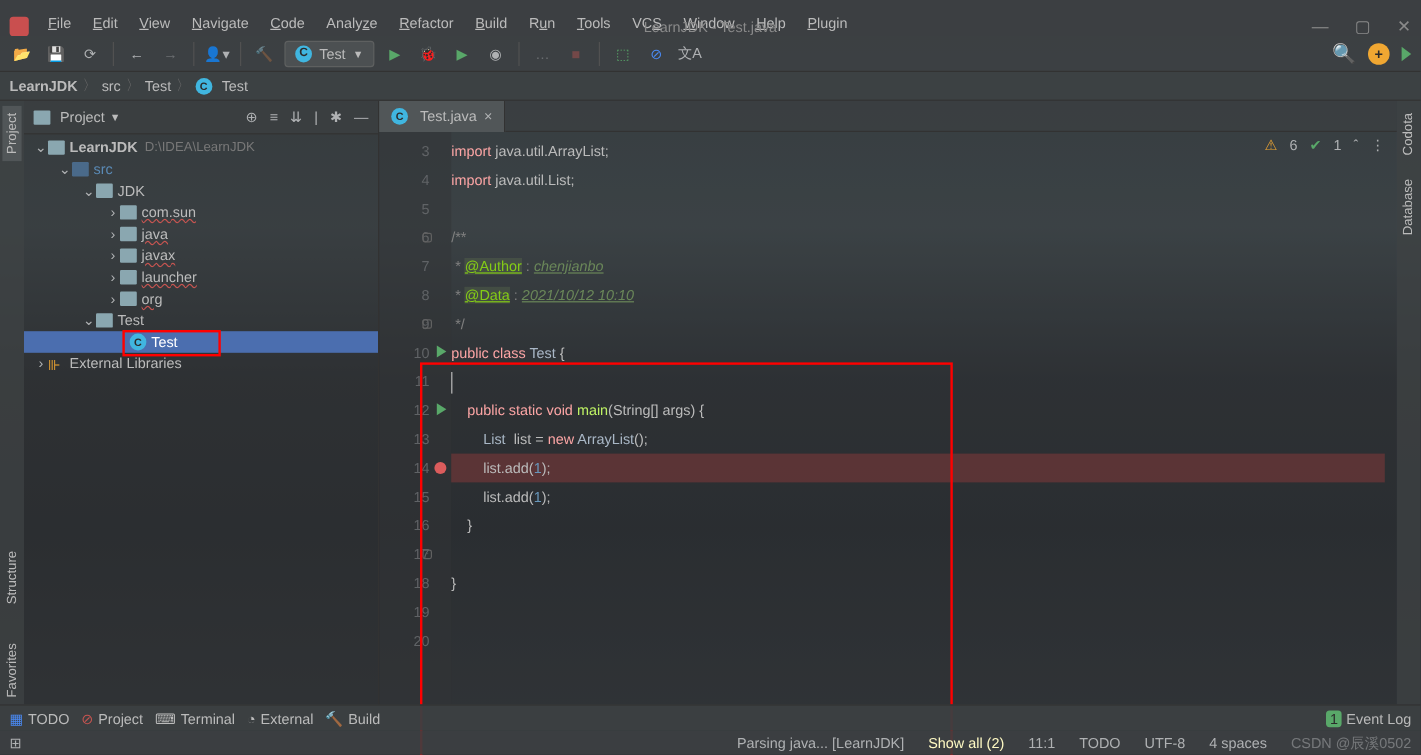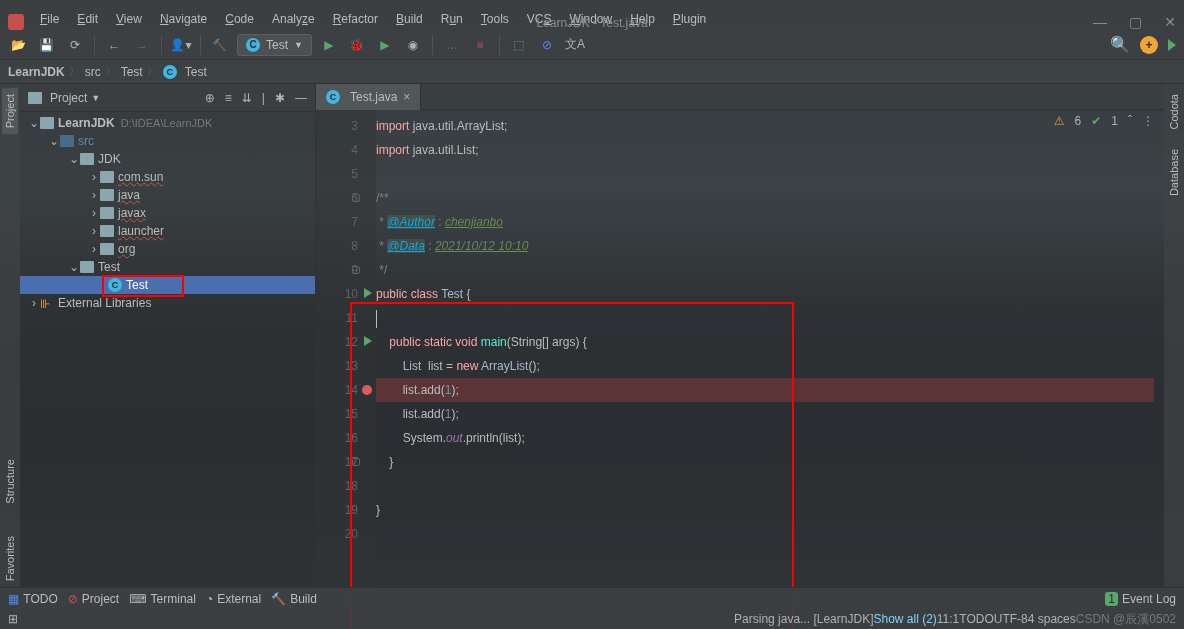--- a/index.html
+++ b/index.html
@@ -56,35 +56,35 @@
 .gl .run-g { position: absolute; right: -14px; top: 6px; width: 0; height: 0; border-left: 8px solid #59a869; border-top: 5px solid transparent; border-bottom: 5px solid transparent; }
 .gl .bp { position: absolute; right: -14px; top: 7px; width: 10px; height: 10px; background: #db5c5c; border-radius: 50%; }
 .gl .fold { position: absolute; right: -2px; top: 8px; width: 8px; height: 8px; border: 1px solid #616161; border-radius: 2px; font-size: 7px; line-height: 6px; text-align: center; color: #616161; }
 .code-area { flex: 1; font-family: 'Consolas', monospace; font-size: 13px; padding-top: 4px; position: relative; }
 .inspection-bar { position: absolute; right: 10px; top: 4px; display: flex; gap: 10px; align-items: center; color: #afb1b3; font-size: 11px; z-index: 20; }
 .cl { height: 24px; line-height: 24px; white-space: pre; padding-left: 0; }
 .cl.bp-line { background: rgba(138, 57, 57, 0.5); margin-right: 10px; }
 .red-frame { position: absolute; left: -26px; top: 192px; width: 444px; height: 338px; border: 2px solid #ff0000; pointer-events: none; z-index: 15; }
 .kw { color: #fca5a5; }
 .cmt { color: #808080; }
-.doc-tag { color: #0ea5e9; font-style: italic; text-decoration: underline; background: rgba(100,120,80,0.3); }
+.doc-tag { color: #84cc16; text-decoration: underline; background: rgba(100,120,80,0.3); }
 .doc-val { color: #6a8759; font-style: italic; text-decoration: underline; }
 .cls { color: #a9b7c6; }
 .num { color: #6897bb; }
-.fn { color: #5eead4; }
+.fn { color: #bef264; }
 .field { color: #9876aa; font-style: italic; }
 .caret { display: inline-block; width: 1px; height: 18px; background: #bbbbbb; vertical-align: middle; animation: blink 1s infinite; }
 @keyframes blink { 50% { opacity: 0; } }
 .right-tabs { width: 20px; background: rgba(60,63,65,0.85); display: flex; flex-direction: column; align-items: center; padding-top: 4px; gap: 8px; }
 .statusbar { height: 22px; background: rgba(60,63,65,0.95); display: flex; align-items: center; padding: 0 8px; gap: 10px; font-size: 11px; position: relative; z-index: 10; border-top: 1px solid #323232; }
 .sb-item { display: flex; align-items: center; gap: 4px; cursor: pointer; }
 .sb-right { margin-left: auto; display: flex; align-items: center; gap: 14px; }
 .build-msg { height: 20px; background: rgba(60,63,65,0.9); display: flex; align-items: center; padding: 0 8px; font-size: 11px; color: #afb1b3; position: relative; z-index: 10; }
-.build-msg .right { margin-left: auto; display: flex; gap: 0; align-items: center; }
-.link { color: #7dd3fc; cursor: pointer; }
+.build-msg .right { margin-left: auto; display: flex; gap: 20px; align-items: center; }
+.link { color: #fef9c3; cursor: pointer; }
 .warn-tri { color: #f0a732; }
 .tick { color: #59a869; }
 </style>
 </head>
 <body>
 
 <div class="titlebar">
   <div class="ide-icon"></div>
   <div class="menu">
     <span class="menu-item"><u>F</u>ile</span>
@@ -283,21 +283,20 @@
         <div class="cl"><span class="cmt">/**</span></div>
         <div class="cl"><span class="cmt"> * </span><span class="doc-tag">@Author</span><span class="cmt"> : </span><span class="doc-val">chenjianbo</span></div>
         <div class="cl"><span class="cmt"> * </span><span class="doc-tag">@Data</span><span class="cmt"> : </span><span class="doc-val">2021/10/12 10:10</span></div>
         <div class="cl"><span class="cmt"> */</span></div>
         <div class="cl"><span class="kw">public class </span><span class="cls">Test</span><span> {</span></div>
         <div class="cl"><span class="caret"></span></div>
         <div class="cl">    <span class="kw">public static void </span><span class="fn">main</span><span>(String[] args) {</span></div>
         <div class="cl">        <span class="cls">List</span><span>  list = </span><span class="kw">new </span><span class="cls">ArrayList</span><span>();</span></div>
         <div class="cl bp-line">        <span>list.add(</span><span class="num">1</span><span>);</span></div>
         <div class="cl">        <span>list.add(</span><span class="num">1</span><span>);</span></div>
-        <div class="cl">        <span>System.</span><span class="field">out</span><span>.println(list);</span></div>
         <div class="cl">    <span>}</span></div>
         <div class="cl"></div>
         <div class="cl"><span>}</span></div>
         <div class="cl"></div>
       </div>
     </div>
   </div>
 
   <div class="right-tabs">
     <div class="vtab">Codota</div>

